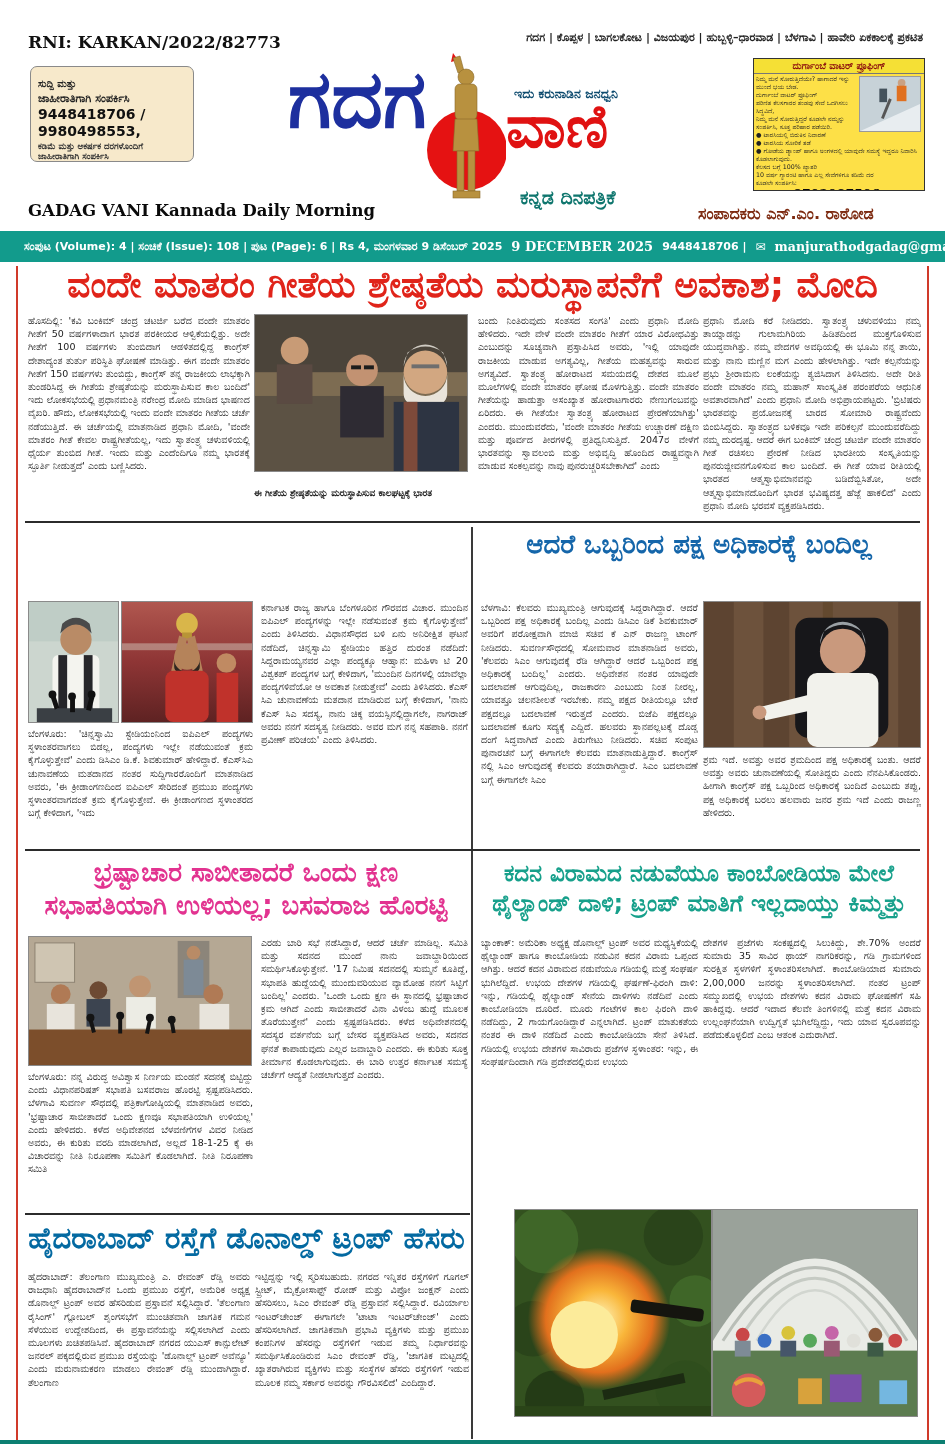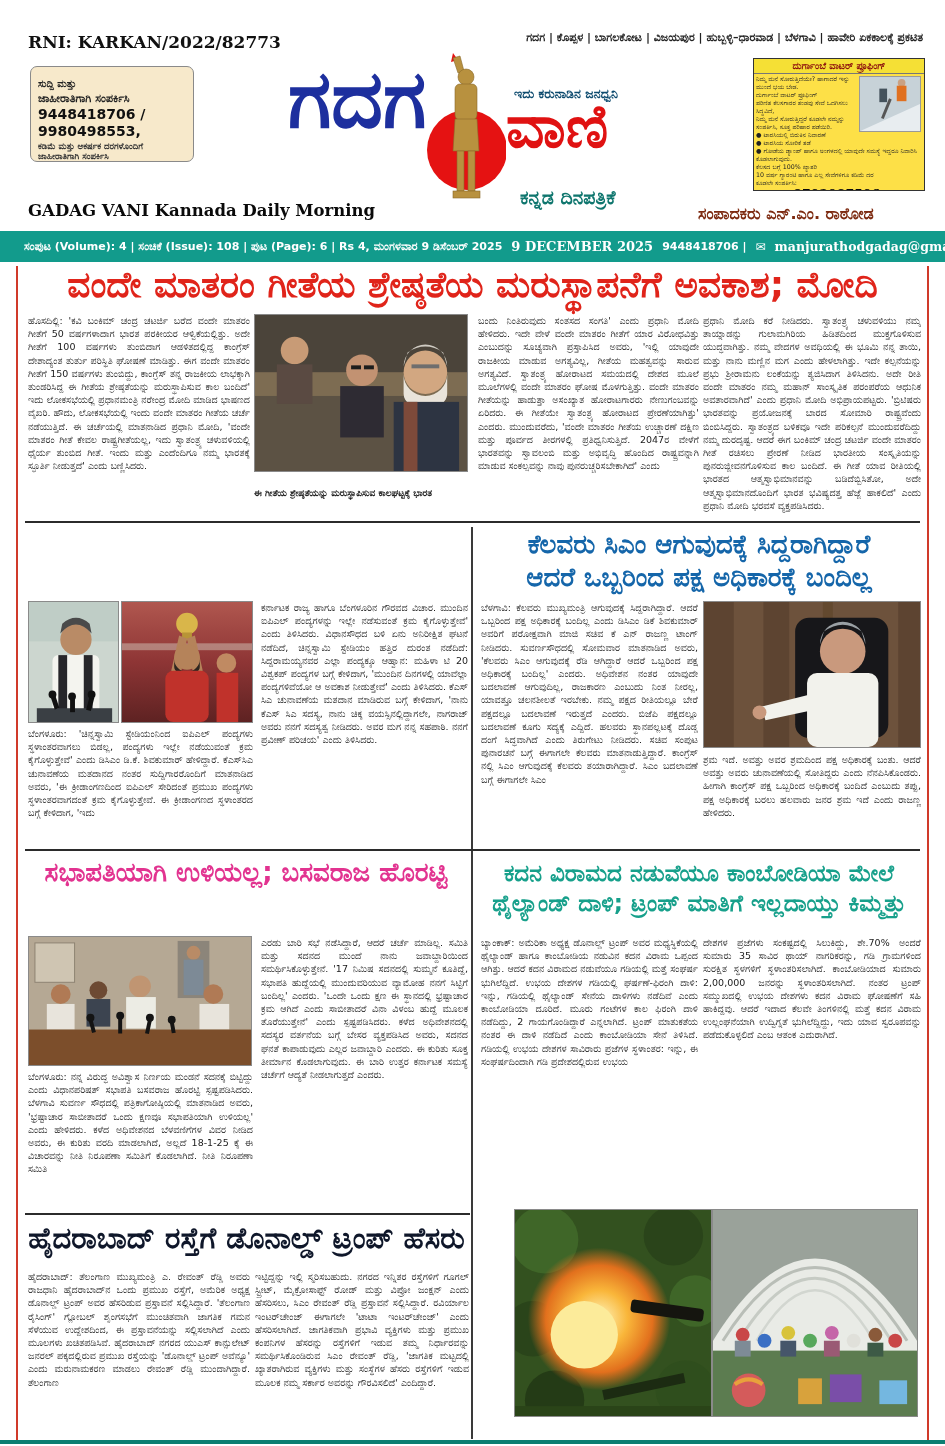--- a/index.html
+++ b/index.html
@@ -44,21 +44,21 @@
   .vrule { position:absolute; width:1.5px; background:#3a3a3a; }
   .edge { position:absolute; width:2px; background:#d03a2a; top:266px; height:1177px; }
 
   
   .lead-headline { position:absolute; left:0; top:264px; width:945px; text-align:center; color:#e0241a; font-weight:bold; font-size:36px; }
   .h2l { position:absolute; text-align:center; font-weight:bold; font-size:26px; line-height:33px; }
   .ipl-h { left:25px; top:528px; width:442px; color:#8c1608; }
   .cm-h { left:478px; top:528px; width:442px; color:#1566aa; }
   .hor-h { left:25px; top:856px; width:442px; color:#e23390; }
   .cam-h { left:478px; top:858px; width:442px; color:#17a08b; font-size:23px; line-height:30px; }
-  .hyd-h { position:absolute; left:25px; top:1221px; width:443px; text-align:center; color:#0f172a; font-weight:bold; font-size:29px; }
+  .hyd-h { position:absolute; left:25px; top:1221px; width:443px; text-align:center; color:#0369a1; font-weight:bold; font-size:29px; }
 
   
   .col { position:absolute; font-size:9.5px; line-height:13.2px; text-align:justify; color:#1b1b1b; overflow:hidden; }
   .caption { position:absolute; font-size:9px; line-height:12px; font-weight:bold; color:#222; }
 
   
   .photo { position:absolute; overflow:hidden; border:1px solid #8a8a8a; background:#777; }
   .photo svg { display:block; width:100%; height:100%; }
   .bottom-rule { position:absolute; left:0; top:1440px; width:945px; height:4px; background:#0d7f72; }
 </style>
@@ -209,21 +209,20 @@
       <path d="M53 58 a13 13 0 0 0 26 0 l0 8 a13 8 0 0 1 -26 0 z" fill="#2e2620"></path>
       <rect x="44" y="70" width="44" height="52" rx="8" fill="#c0322b"></rect>
       <circle cx="106" cy="62" r="10" fill="#c08a62"></circle>
       <rect x="96" y="72" width="22" height="50" fill="#c0322b"></rect>
     </svg>
   </div>
   <div class="col" style="left:261px; top:601px; width:207px; height:244px;">ಕರ್ನಾಟಕ ರಾಜ್ಯ ಹಾಗೂ ಬೆಂಗಳೂರಿನ ಗೌರವದ ವಿಚಾರ. ಮುಂದಿನ ಐಪಿಎಲ್ ಪಂದ್ಯಗಳನ್ನು ಇಲ್ಲೇ ನಡೆಸುವಂತೆ ಕ್ರಮ ಕೈಗೊಳ್ಳುತ್ತೇವೆ' ಎಂದು ತಿಳಿಸಿದರು. ವಿಧಾನಸೌಧದ ಬಳಿ ಏನು ಅನಿರೀಕ್ಷಿತ ಘಟನೆ ನಡೆದಿದೆ, ಚಿನ್ನಸ್ವಾಮಿ ಸ್ಟೇಡಿಯಂ ಹತ್ತಿರ ದುರಂತ ನಡೆದಿದೆ: ಸಿದ್ದರಾಮಯ್ಯನವರ ಎಲ್ಲಾ ಪಂದ್ಯಕ್ಕೂ ಆಹ್ವಾನ: ಮಹಿಳಾ ಟಿ 20 ವಿಶ್ವಕಪ್ ಪಂದ್ಯಗಳ ಬಗ್ಗೆ ಕೇಳಿದಾಗ, 'ಮುಂದಿನ ದಿನಗಳಲ್ಲಿ ಯಾವೆಲ್ಲಾ ಪಂದ್ಯಗಳಿವೆಯೋ ಆ ಅವಕಾಶ ನೀಡುತ್ತೇವೆ' ಎಂದು ತಿಳಿಸಿದರು. ಕೆಎಸ್ ಸಿಎ ಚುನಾವಣೆಯ ಮತದಾನ ಮಾಡಿರುವ ಬಗ್ಗೆ ಕೇಳಿದಾಗ, 'ನಾನು ಕೆಎಸ್ ಸಿಎ ಸದಸ್ಯ, ನಾನು ಚಿಕ್ಕ ವಯಸ್ಸಿನಲ್ಲಿದ್ದಾಗಲೇ, ನಾಗರಾಜ್ ಅವರು ನನಗೆ ಸದಸ್ಯತ್ವ ನೀಡಿದರು. ಅವರ ಮಗ ನನ್ನ ಸಹಪಾಠಿ. ನನಗೆ ಪ್ರವೀಣ್ ಪರಿಚಯ' ಎಂದು ತಿಳಿಸಿದರು.</div>
   <div class="col" style="left:28px; top:727px; width:225px; height:118px;">ಬೆಂಗಳೂರು: 'ಚಿನ್ನಸ್ವಾಮಿ ಸ್ಟೇಡಿಯಂನಿಂದ ಐಪಿಎಲ್ ಪಂದ್ಯಗಳು ಸ್ಥಳಾಂತರವಾಗಲು ಬಿಡಲ್ಲ, ಪಂದ್ಯಗಳು ಇಲ್ಲೇ ನಡೆಯುವಂತೆ ಕ್ರಮ ಕೈಗೊಳ್ಳುತ್ತೇವೆ' ಎಂದು ಡಿಸಿಎಂ ಡಿ.ಕೆ. ಶಿವಕುಮಾರ್ ಹೇಳಿದ್ದಾರೆ. ಕೆಎಸ್‌ಸಿಎ ಚುನಾವಣೆಯ ಮತದಾನದ ನಂತರ ಸುದ್ದಿಗಾರರೊಂದಿಗೆ ಮಾತನಾಡಿದ ಅವರು, 'ಈ ಕ್ರೀಡಾಂಗಣದಿಂದ ಐಪಿಎಲ್ ಸೇರಿದಂತೆ ಪ್ರಮುಖ ಪಂದ್ಯಗಳು ಸ್ಥಳಾಂತರವಾಗದಂತೆ ಕ್ರಮ ಕೈಗೊಳ್ಳುತ್ತೇವೆ. ಈ ಕ್ರೀಡಾಂಗಣದ ಸ್ಥಳಾಂತರದ ಬಗ್ಗೆ ಕೇಳಿದಾಗ, 'ಇದು</div>
 
   <div class="h2l cm-h">
-    <div>ಕೆಲವರು ಸಿಎಂ ಆಗುವುದಕ್ಕೆ ಸಿದ್ದರಾಗಿದ್ದಾರೆ</div>
     <div>ಆದರೆ ಒಬ್ಬರಿಂದ ಪಕ್ಷ ಅಧಿಕಾರಕ್ಕೆ ಬಂದಿಲ್ಲ</div>
   </div>
   <div class="col" style="left:481px; top:601px; width:217px; height:244px;">ಬೆಳಗಾವಿ: ಕೆಲವರು ಮುಖ್ಯಮಂತ್ರಿ ಆಗುವುದಕ್ಕೆ ಸಿದ್ದರಾಗಿದ್ದಾರೆ. ಆದರೆ ಒಬ್ಬರಿಂದ ಪಕ್ಷ ಅಧಿಕಾರಕ್ಕೆ ಬಂದಿಲ್ಲ ಎಂದು ಡಿಸಿಎಂ ಡಿಕೆ ಶಿವಕುಮಾರ್ ಅವರಿಗೆ ಪರೋಕ್ಷವಾಗಿ ಮಾಜಿ ಸಚಿವ ಕೆ ಎನ್ ರಾಜಣ್ಣ ಟಾಂಗ್ ನೀಡಿದರು. ಸುವರ್ಣಸೌಧದಲ್ಲಿ ಸೋಮವಾರ ಮಾತನಾಡಿದ ಅವರು, 'ಕೆಲವರು ಸಿಎಂ ಆಗುವುದಕ್ಕೆ ರೆಡಿ ಆಗಿದ್ದಾರೆ ಆದರೆ ಒಬ್ಬರಿಂದ ಪಕ್ಷ ಅಧಿಕಾರಕ್ಕೆ ಬಂದಿಲ್ಲ' ಎಂದರು. ಅಧಿವೇಶನ ನಂತರ ಯಾವುದೇ ಬದಲಾವಣೆ ಆಗುವುದಿಲ್ಲ, ರಾಜಕಾರಣ ಎಂಬುದು ನಿಂತ ನೀರಲ್ಲ, ಯಾವತ್ತೂ ಚಲನಶೀಲತೆ ಇರಬೇಕು. ನಮ್ಮ ಪಕ್ಷದ ರೀತಿಯಲ್ಲೂ ಬೇರೆ ಪಕ್ಷದಲ್ಲೂ ಬದಲಾವಣೆ ಇರುತ್ತದೆ ಎಂದರು. ಬಿಜೆಪಿ ಪಕ್ಷದಲ್ಲೂ ಬದಲಾವಣೆ ಕೂಗು ಸದ್ಯಕ್ಕೆ ಎದ್ದಿದೆ. ಹಲವರು ಸ್ಥಾನಪಲ್ಲಟಕ್ಕೆ ದೊಡ್ಡ ದಂಗೆ ಸಿದ್ಧವಾಗಿದೆ ಎಂದು ತಿರುಗೇಟು ನೀಡಿದರು. ಸಚಿವ ಸಂಪುಟ ಪುನಾರಚನೆ ಬಗ್ಗೆ ಈಗಾಗಲೇ ಕೆಲವರು ಮಾತನಾಡುತ್ತಿದ್ದಾರೆ. ಕಾಂಗ್ರೆಸ್ ನಲ್ಲಿ ಸಿಎಂ ಆಗುವುದಕ್ಕೆ ಕೆಲವರು ತಯಾರಾಗಿದ್ದಾರೆ. ಸಿಎಂ ಬದಲಾವಣೆ ಬಗ್ಗೆ ಈಗಾಗಲೇ ಸಿಎಂ</div>
   <div class="photo" style="left:703px; top:601px; width:218px; height:147px;">
     <svg viewBox="0 0 218 147" preserveAspectRatio="none">
       <rect width="218" height="147" fill="#6d523c"></rect>
       <rect x="0" width="30" height="147" fill="#5d4431"></rect>
       <rect x="60" width="26" height="147" fill="#5d4431"></rect>
       <rect x="120" width="10" height="147" fill="#63492f"></rect>
       <rect x="196" width="22" height="147" fill="#5d4431"></rect>
@@ -233,20 +232,21 @@
       <rect x="104" y="72" width="72" height="75" rx="10" fill="#f2f2ec"></rect>
       <polygon points="106,94 58,106 62,120 108,110" fill="#f2f2ec"></polygon>
       <circle cx="56" cy="112" r="7" fill="#c9997d"></circle>
     </svg>
   </div>
   <div class="col" style="left:703px; top:753px; width:218px; height:92px;">ಶ್ರಮ ಇದೆ. ಅವತ್ತು ಅವರ ಶ್ರಮದಿಂದ ಪಕ್ಷ ಅಧಿಕಾರಕ್ಕೆ ಬಂತು. ಆದರೆ ಅವತ್ತು ಅವರು ಚುನಾವಣೆಯಲ್ಲಿ ಸೋತಿದ್ದರು ಎಂದು ನೆನಪಿಸಿಕೊಂಡರು. ಹೀಗಾಗಿ ಕಾಂಗ್ರೆಸ್ ಪಕ್ಷ ಒಬ್ಬರಿಂದ ಅಧಿಕಾರಕ್ಕೆ ಬಂದಿದೆ ಎಂಬುದು ತಪ್ಪು, ಪಕ್ಷ ಅಧಿಕಾರಕ್ಕೆ ಬರಲು ಹಲವಾರು ಜನರ ಶ್ರಮ ಇದೆ ಎಂದು ರಾಜಣ್ಣ ಹೇಳಿದರು.</div>
 
   <div class="hrule" style="left:25px; top:849px; width:895px;"></div>
 
   <div class="h2l hor-h">
+    <div>ಭ್ರಷ್ಟಾಚಾರ ಸಾಬೀತಾದರೆ ಒಂದು ಕ್ಷಣ</div>
     <div>ಸಭಾಪತಿಯಾಗಿ ಉಳಿಯಲ್ಲ; ಬಸವರಾಜ ಹೊರಟ್ಟಿ</div>
   </div>
   <div class="photo" style="left:28px; top:936px; width:224px; height:130px;">
     <svg viewBox="0 0 224 130" preserveAspectRatio="none">
       <rect width="224" height="130" fill="#b5a894"></rect>
       <rect x="6" y="6" width="40" height="40" fill="#cfc5b2" stroke="#8d8372"></rect>
       <rect x="150" y="4" width="32" height="58" fill="#8c857a"></rect>
       <circle cx="166" cy="16" r="7" fill="#b98b66"></circle>
       <rect x="156" y="23" width="20" height="36" fill="#7d8a96"></rect>
       <circle cx="32" cy="58" r="10" fill="#b07a55"></circle>

